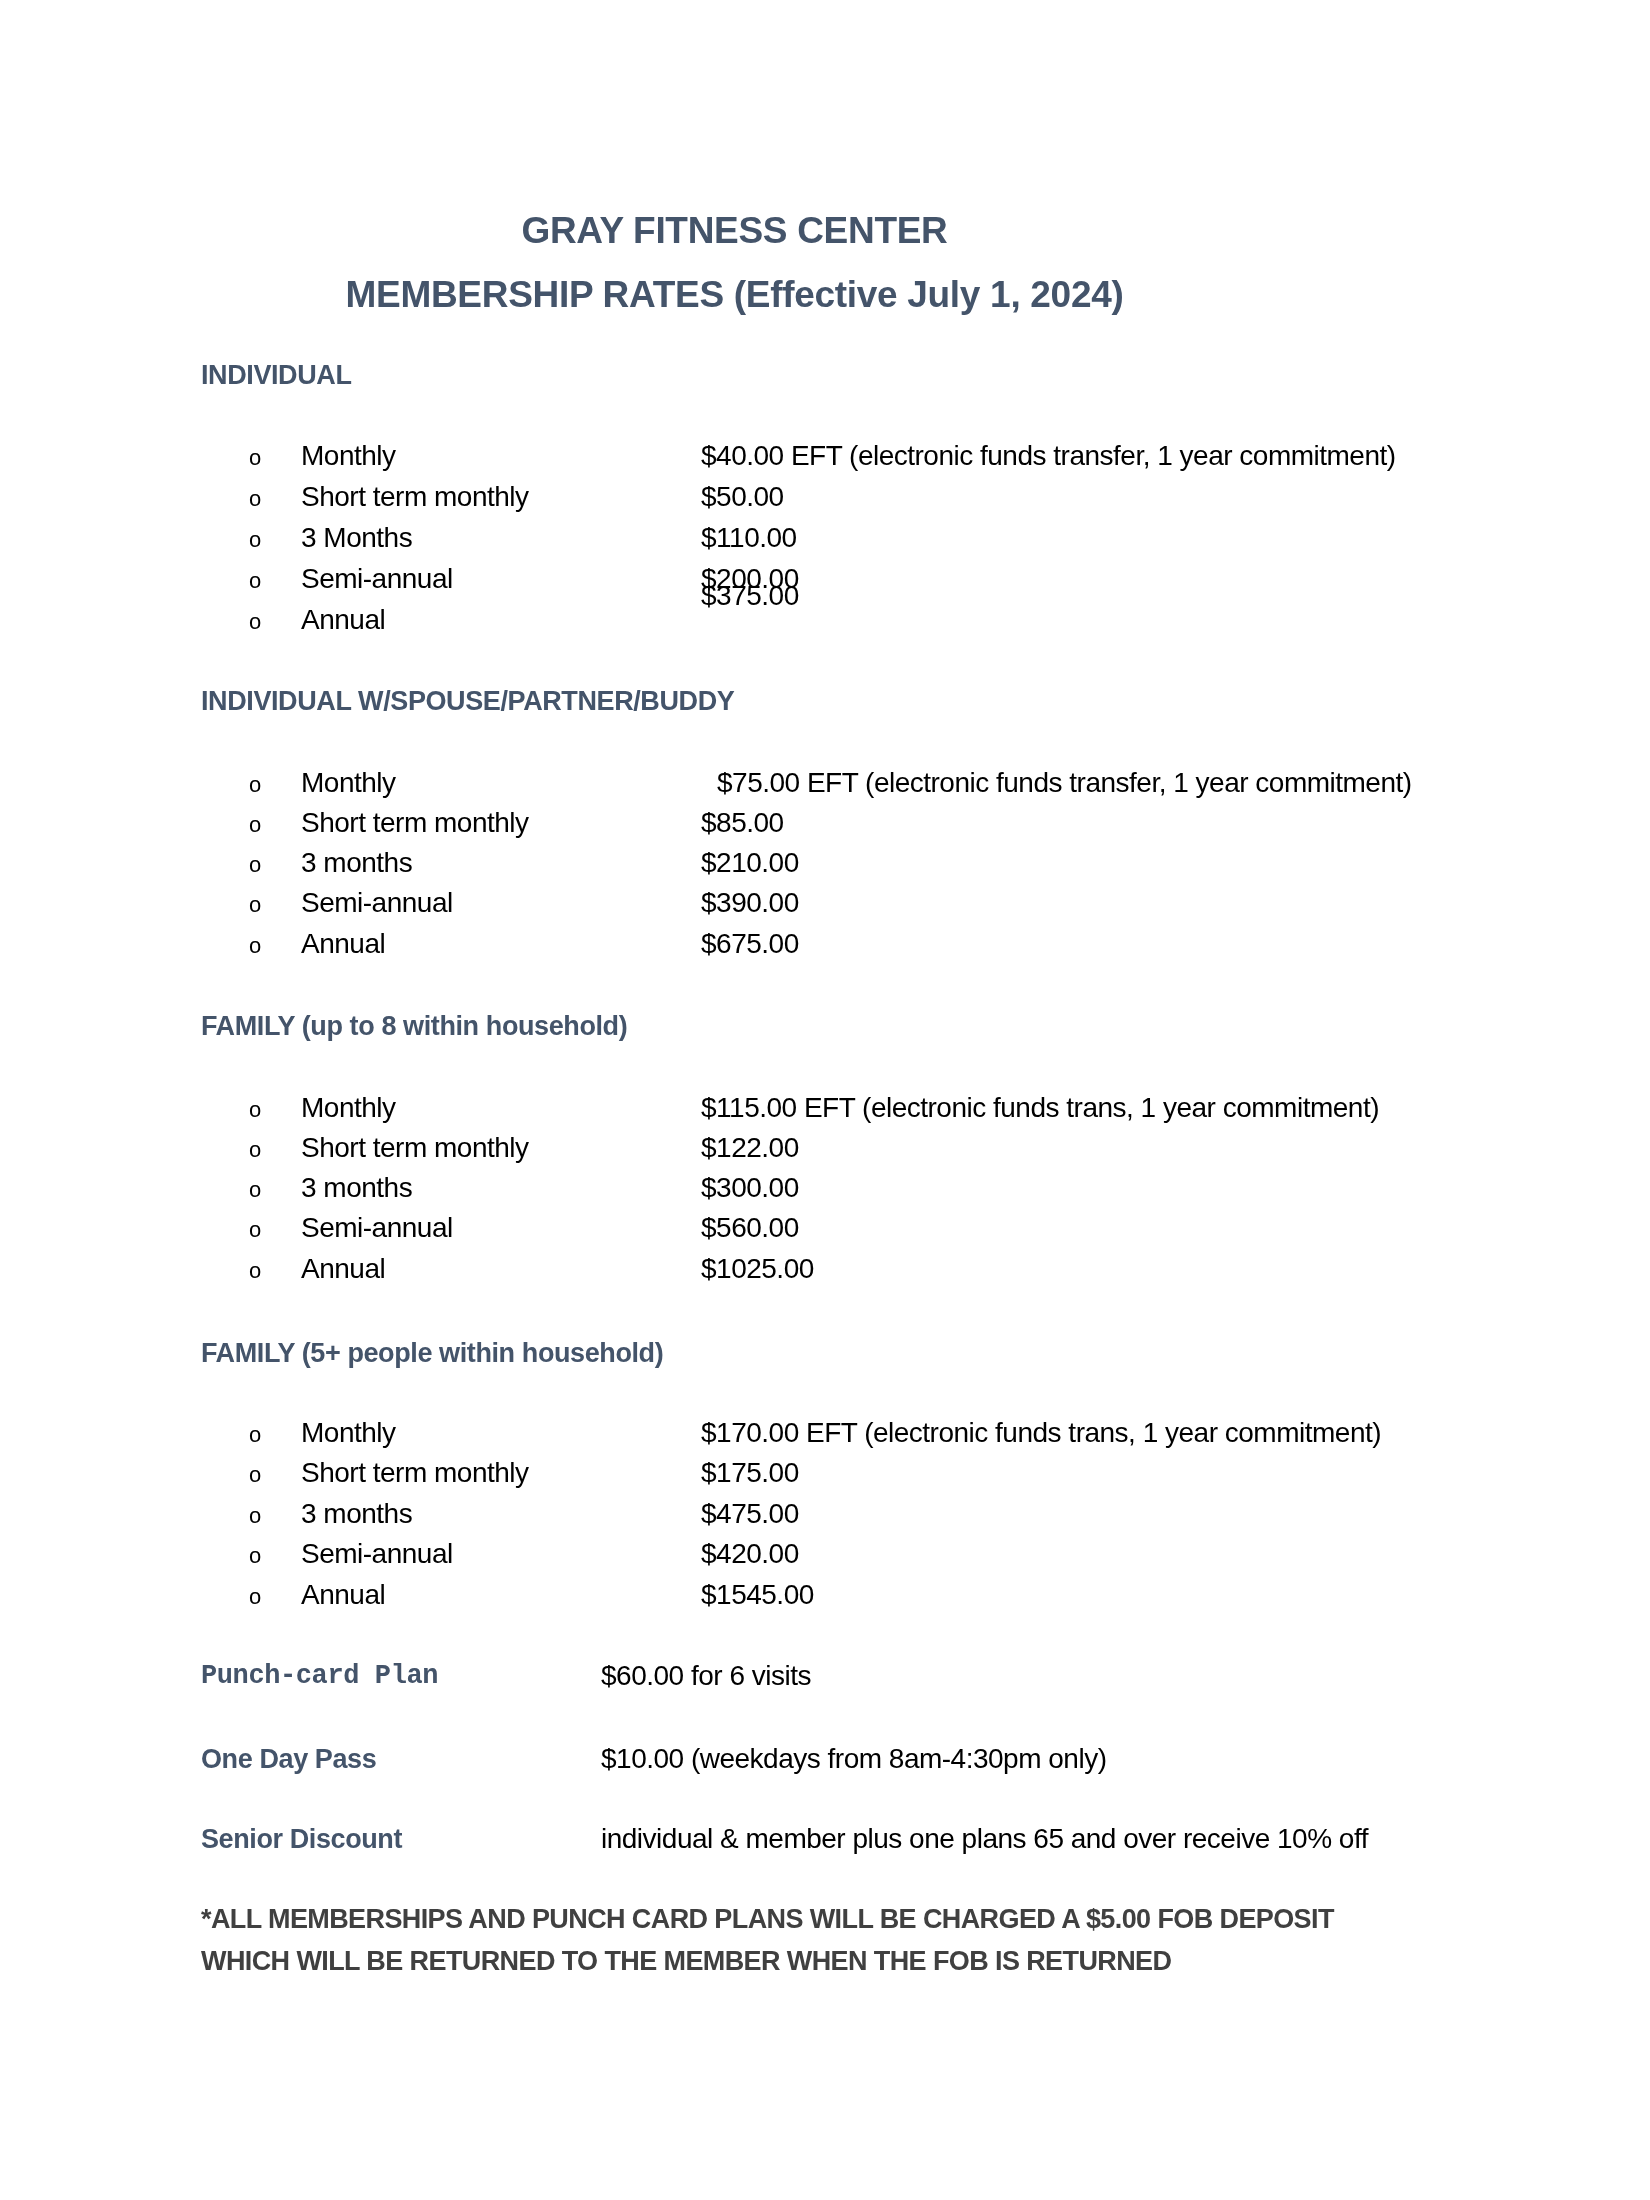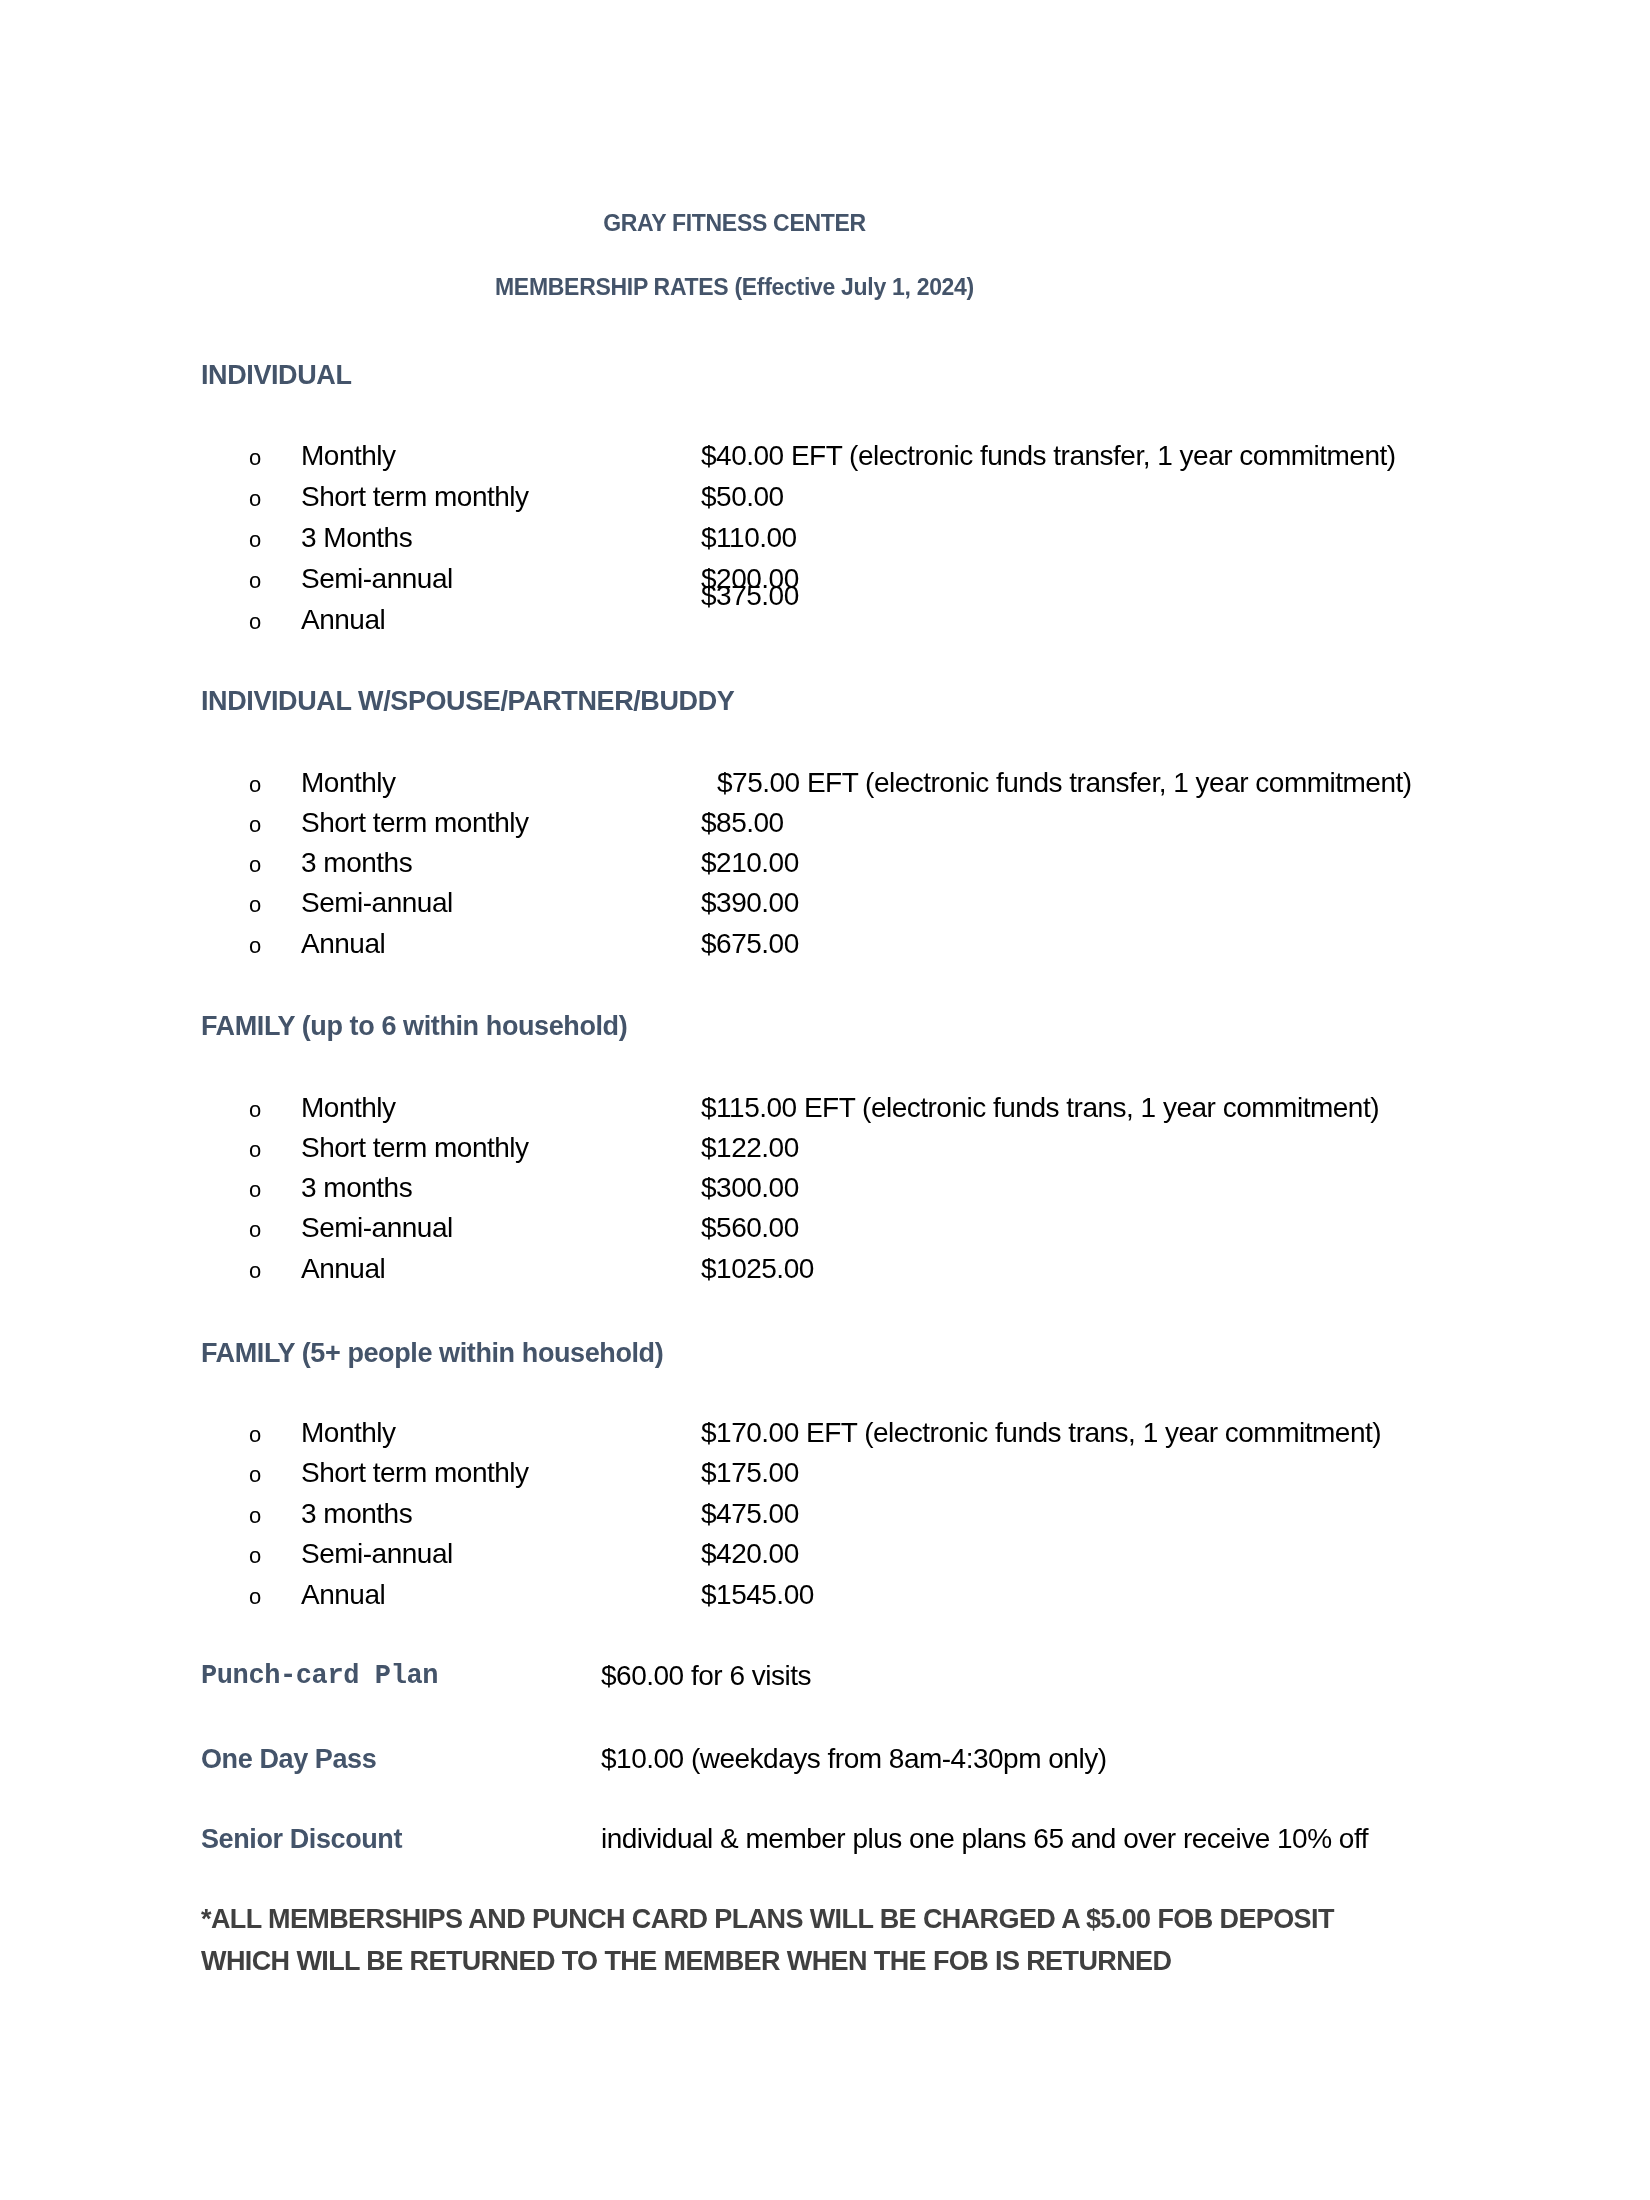--- a/index.html
+++ b/index.html
@@ -1,21 +1,21 @@
 <!DOCTYPE html>
 <html><head>
 <meta charset="utf-8">
 <style>
   html, body { margin: 0; padding: 0; background: #ffffff; }
   body { width: 1650px; height: 2200px; position: relative; overflow: hidden;
          font-family: "Liberation Sans", "DejaVu Sans", sans-serif; color: #000; }
   .page { position: absolute; left: 0; top: 0; width: 1650px; height: 2200px; background: #fff; }
   .abs { position: absolute; white-space: nowrap; line-height: 1; }
   .title { left: 0; width: 1469px; text-align: center; font-weight: bold; color: #44546A;
-           font-size: 23px; letter-spacing: -0.3px; transform-origin: center; }
+           font-size: 37px; letter-spacing: -0.3px; transform-origin: center; }
   .heading { left: 201px; font-weight: bold; color: #44546A; font-size: 27px; letter-spacing: -0.4px; }
   .bullet { left: 249px; font-size: 22px; color: #000; }
   .label { left: 301px; font-size: 28px; letter-spacing: -0.5px; }
   .price { left: 701px; font-size: 28px; letter-spacing: -0.5px; }
   .extra-label { left: 201px; font-weight: bold; color: #44546A; font-size: 27px; letter-spacing: -0.4px; }
   .extra-value { left: 601px; font-size: 28px; letter-spacing: -0.5px; }
   .note { left: 201px; font-weight: bold; color: #404040; font-size: 27px; letter-spacing: -0.6px; }
 </style>
 </head>
 <body>
@@ -81,21 +81,21 @@
       </div>
       <div>
         <span class="abs bullet" style="top:935px;">o</span>
         <span class="abs label" style="top:930px;">Annual</span>
         <span class="abs price" style="top:930px;">$675.00</span>
       </div>
     </div>
   </div>
 
   <div>
-    <div class="abs heading" style="top:1013px;">FAMILY (up to 6 within household)</div>
+    <div class="abs heading" style="top:1013px;">FAMILY (up to 8 within household)</div>
     <div>
       <div>
         <span class="abs bullet" style="top:1099px;">o</span>
         <span class="abs label" style="top:1094px;">Monthly</span>
         <span class="abs price" style="top:1094px;">$115.00 EFT (electronic funds trans, 1 year commitment)</span>
       </div>
       <div>
         <span class="abs bullet" style="top:1139px;">o</span>
         <span class="abs label" style="top:1134px;">Short term monthly</span>
         <span class="abs price" style="top:1134px;">$122.00</span>

